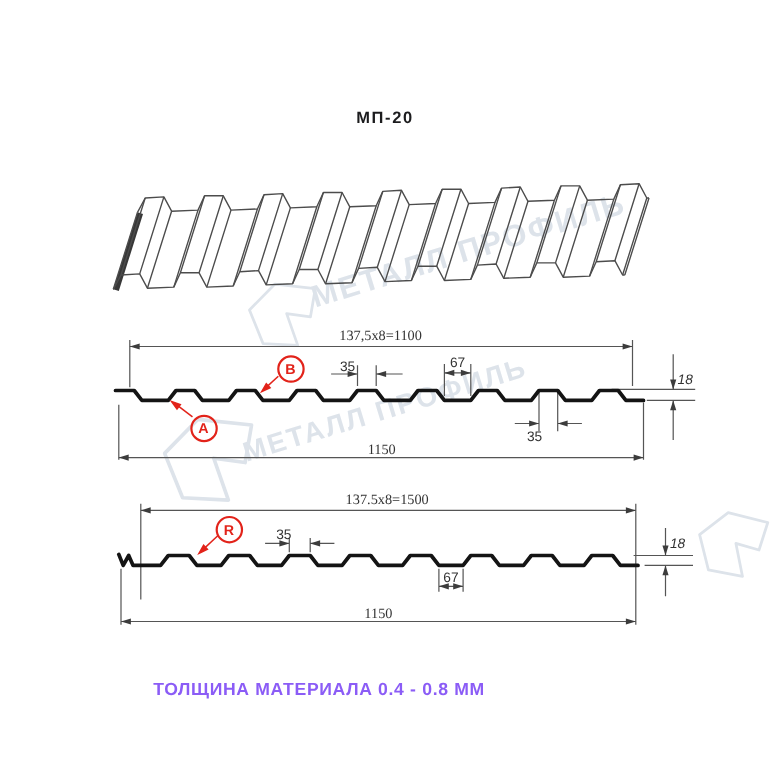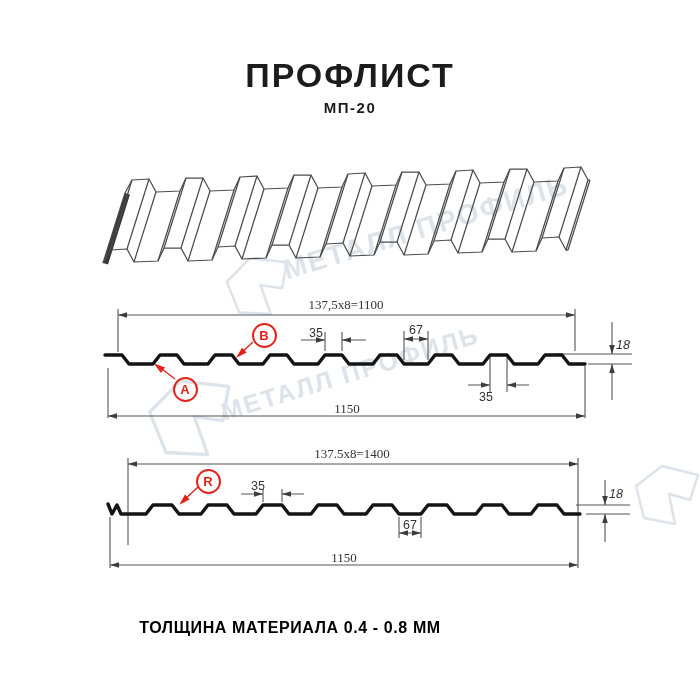--- a/index.html
+++ b/index.html
@@ -4,21 +4,21 @@
 <style>
   html,body{margin:0;padding:0;background:#fff;}
   #stage{position:relative;width:700px;height:700px;background:#ffffff;overflow:hidden;
          font-family:"Liberation Sans", sans-serif;}
   
   .title{position:absolute;left:0;top:56px;width:700px;text-align:center;
          font-size:34px;font-weight:700;letter-spacing:2px;color:#1c1c1e;}
   .subtitle{position:absolute;left:0;top:99px;width:700px;text-align:center;
          font-size:15px;font-weight:700;letter-spacing:1.5px;color:#1c1c1e;}
   .footer{position:absolute;left:0;top:619px;width:580px;text-align:center;
-         font-size:16px;font-weight:700;letter-spacing:.6px;color:#000000;}
+         font-size:16px;font-weight:700;letter-spacing:.6px;color:#8b5cf6;}
   
   .wm{position:absolute;white-space:nowrap;font-weight:700;color:#dde3ea;
       transform-origin:0 50%;transform:rotate(-17deg);z-index:1;}
   .wm1{left:284px;top:255px;font-size:28px;letter-spacing:2px;}
   .wm2{left:222px;top:398px;font-size:25px;letter-spacing:2px;}
   
   #linework{position:absolute;left:0;top:0;z-index:2;}
   
   .dim{position:absolute;z-index:3;font-size:12.5px;color:#333;white-space:nowrap;
        transform:translateX(-50%);}
@@ -30,21 +30,20 @@
         display:flex;align-items:center;justify-content:center;background:transparent;}
 </style>
 </head>
 <body>
 
 <div id="stage">
 
   <div class="wm wm1">МЕТАЛЛ ПРОФИЛЬ</div>
   <div class="wm wm2">МЕТАЛЛ ПРОФИЛЬ</div>
 
-  <div class="title">ПРОФЛИСТ</div>
   <div class="subtitle">МП-20</div>
 
   <svg id="linework" width="700" height="700" viewBox="0 0 700 700">
 
     <g stroke="#dde3ea" stroke-width="2.5" fill="none" stroke-linejoin="round">
       <path transform="translate(224,262) rotate(-8)" d="M8,52 L0,20 L26,0 L62,9 L54,34 L33,28 L39,58 Z"></path>
       <path transform="translate(146,386) rotate(-8) scale(1.32)" d="M8,52 L0,20 L26,0 L62,9 L54,34 L33,28 L39,58 Z"></path>
       <path transform="translate(636,466) scale(1.0)" d="M8,52 L0,20 L26,0 L62,9 L54,34 L33,28 L39,58 Z"></path>
     </g>
 
@@ -124,21 +123,21 @@
     </g>
   </svg>
 
   <div class="dim big" style="left:346px;top:297px;">137,5x8=1100</div>
   <div class="dim" style="left:316px;top:326px;">35</div>
   <div class="dim" style="left:416px;top:323px;">67</div>
   <div class="dim nc" style="left:616px;top:338px;">18</div>
   <div class="dim" style="left:486px;top:390px;">35</div>
   <div class="dim big" style="left:347px;top:401px;">1150</div>
 
-  <div class="dim big" style="left:352px;top:446px;">137.5x8=1400</div>
+  <div class="dim big" style="left:352px;top:446px;">137.5x8=1500</div>
   <div class="dim" style="left:258px;top:479px;">35</div>
   <div class="dim" style="left:410px;top:518px;">67</div>
   <div class="dim nc" style="left:609px;top:487px;">18</div>
   <div class="dim big" style="left:344px;top:550px;">1150</div>
 
   <div class="lblc" style="left:251.5px;top:322.5px;">B</div>
   <div class="lblc" style="left:172.5px;top:376.5px;">A</div>
   <div class="lblc" style="left:195.5px;top:468.5px;">R</div>
 
   <div class="footer">ТОЛЩИНА МАТЕРИАЛА 0.4 - 0.8 ММ</div>

